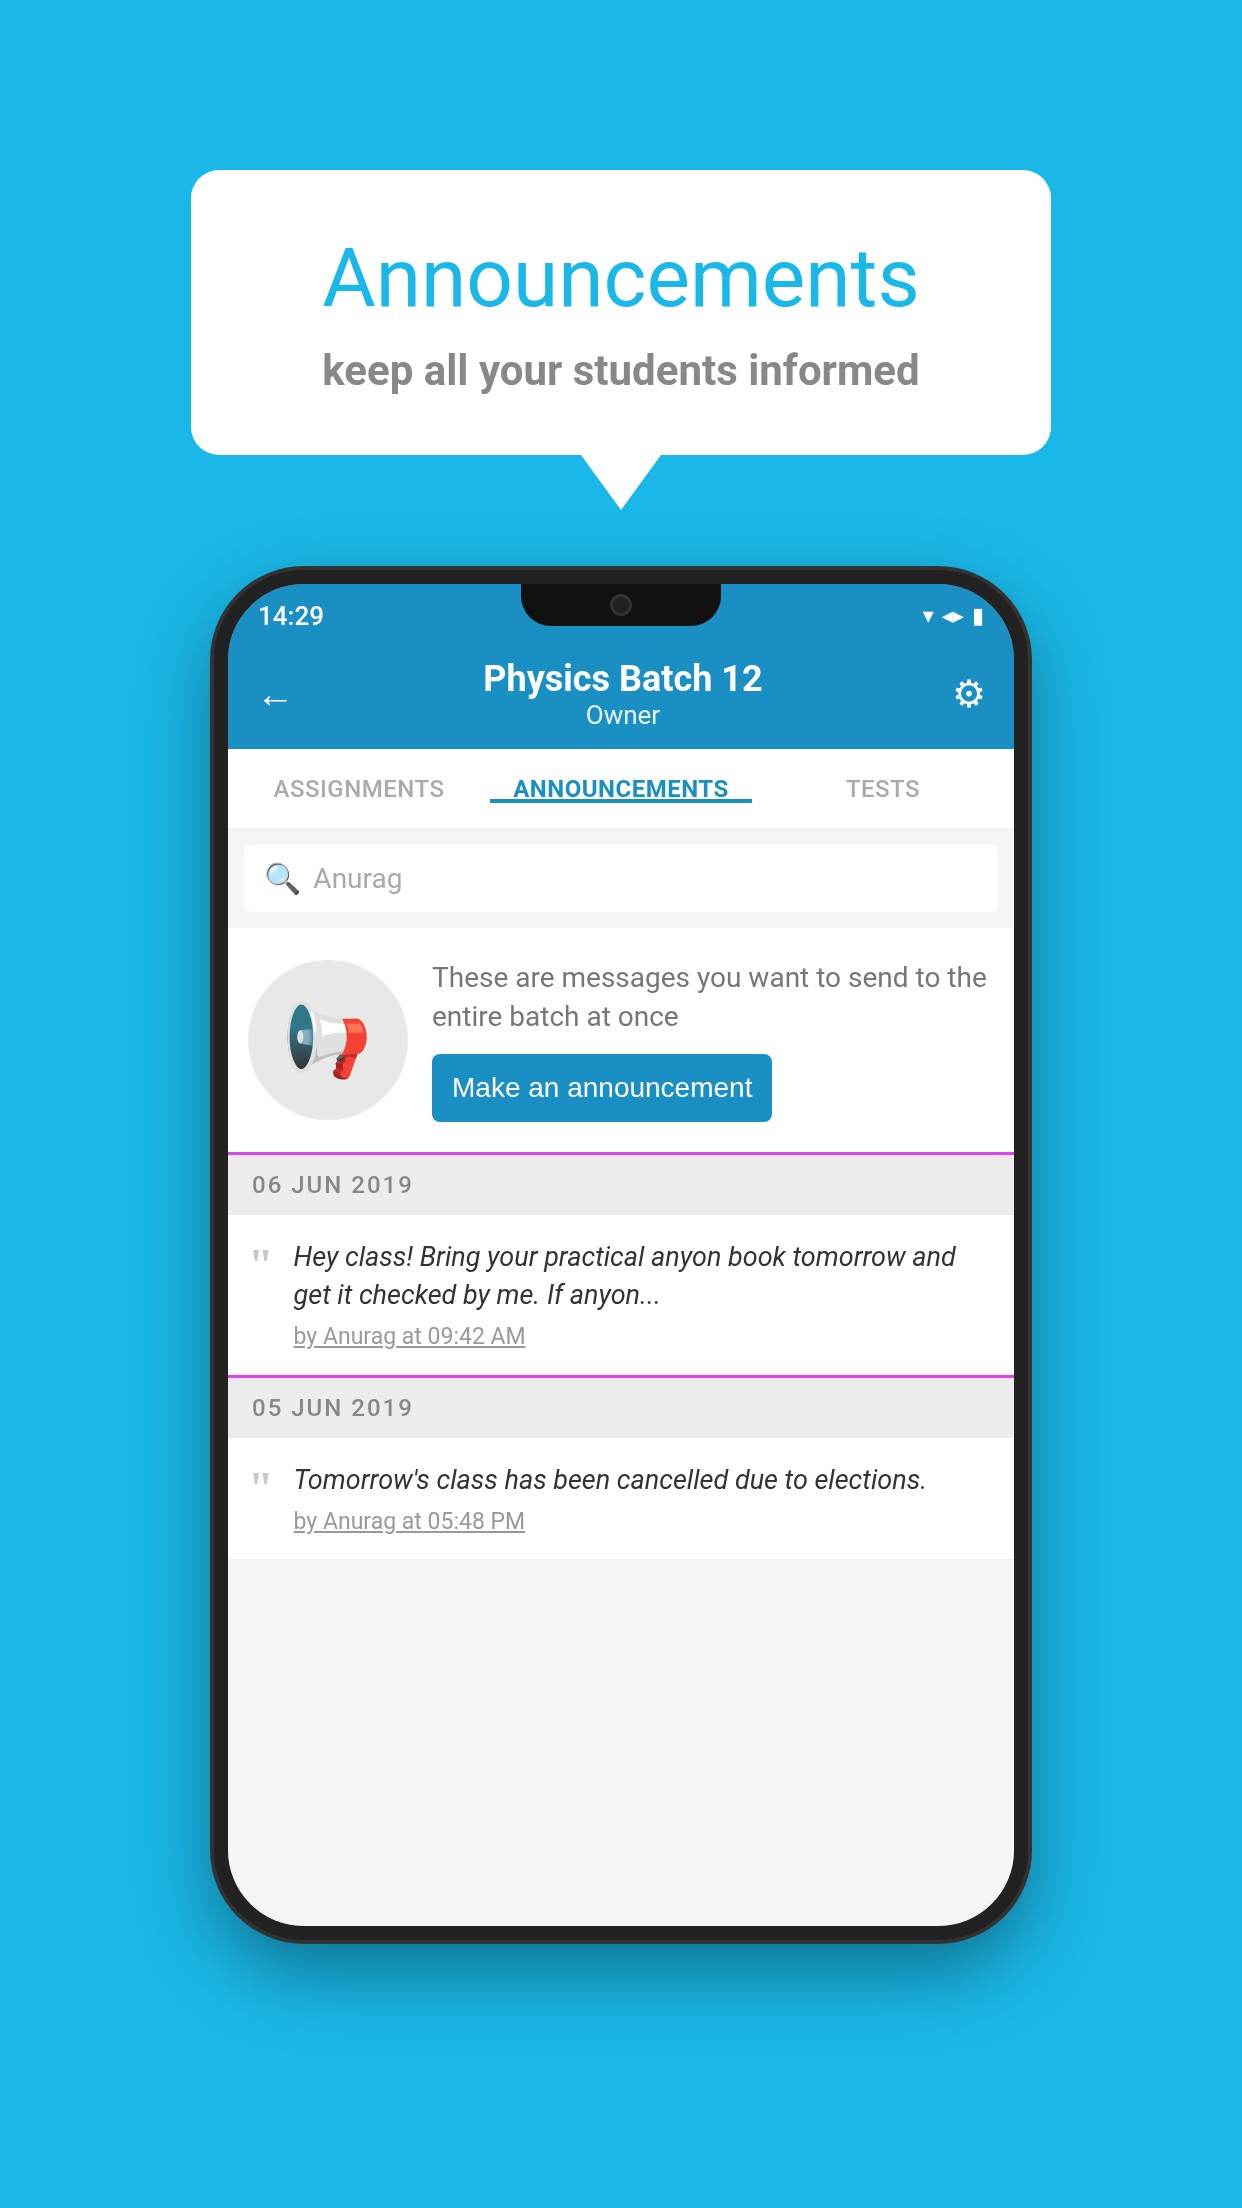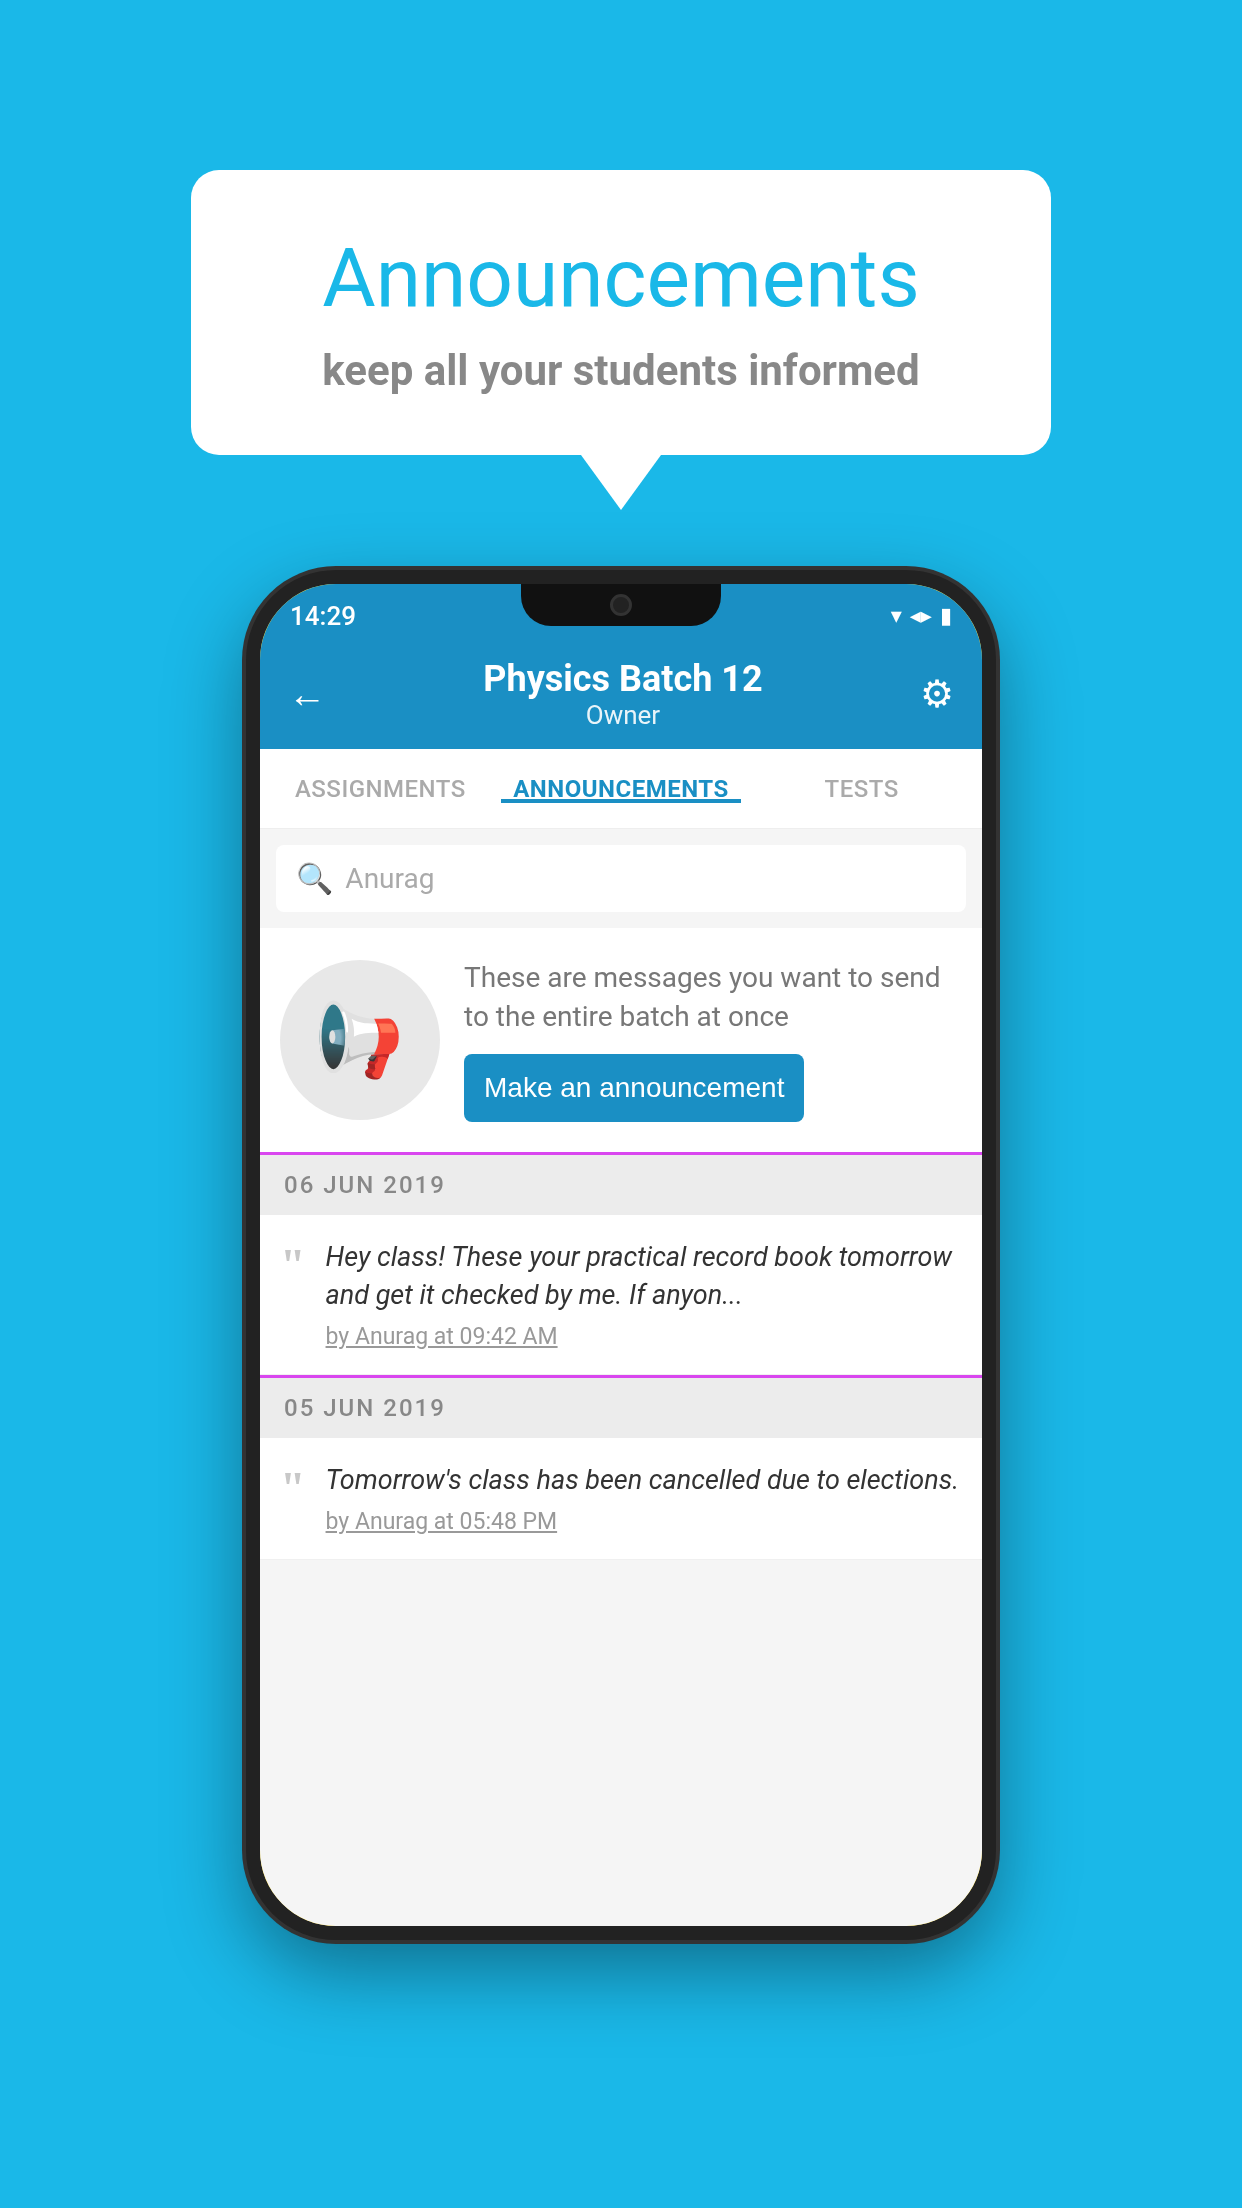--- a/index.html
+++ b/index.html
@@ -58,23 +58,23 @@
 
     
     .phone-wrapper {
       margin-top: 60px;
       display: flex;
       justify-content: center;
       width: 100%;
     }
 
     .phone {
-      width: 750px;
+      width: 814px;
       height: 1370px;
-      background: #fde047;
+      background: #737373;
       border-radius: 90px;
       position: relative;
       border: 14px solid #222;
       box-shadow: 0 0 0 4px #333, 0 30px 80px rgba(0,0,0,0.4);
       overflow: hidden;
     }
 
     
     .phone-notch {
       position: absolute;
@@ -444,21 +444,21 @@
           <div class="promo-text">These are messages you want to send to the entire batch at once</div>
           <button class="promo-button">Make an announcement</button>
         </div>
       </div>
 
       <div class="date-header">06  JUN  2019</div>
 
       <div class="announcement-item">
         <div class="quote-icon">"</div>
         <div class="announcement-content">
-          <div class="announcement-text">Hey class! These your practical record book tomorrow and get it checked by me. If anyon...</div>
+          <div class="announcement-text">Hey class! Bring your practical anyon book tomorrow and get it checked by me. If anyon...</div>
           <div class="announcement-meta">by Anurag at 09:42 AM</div>
         </div>
       </div>
 
       <div class="date-header">05  JUN  2019</div>
 
       <div class="announcement-item">
         <div class="quote-icon">"</div>
         <div class="announcement-content">
           <div class="announcement-text">Tomorrow's class has been cancelled due to elections.</div>

